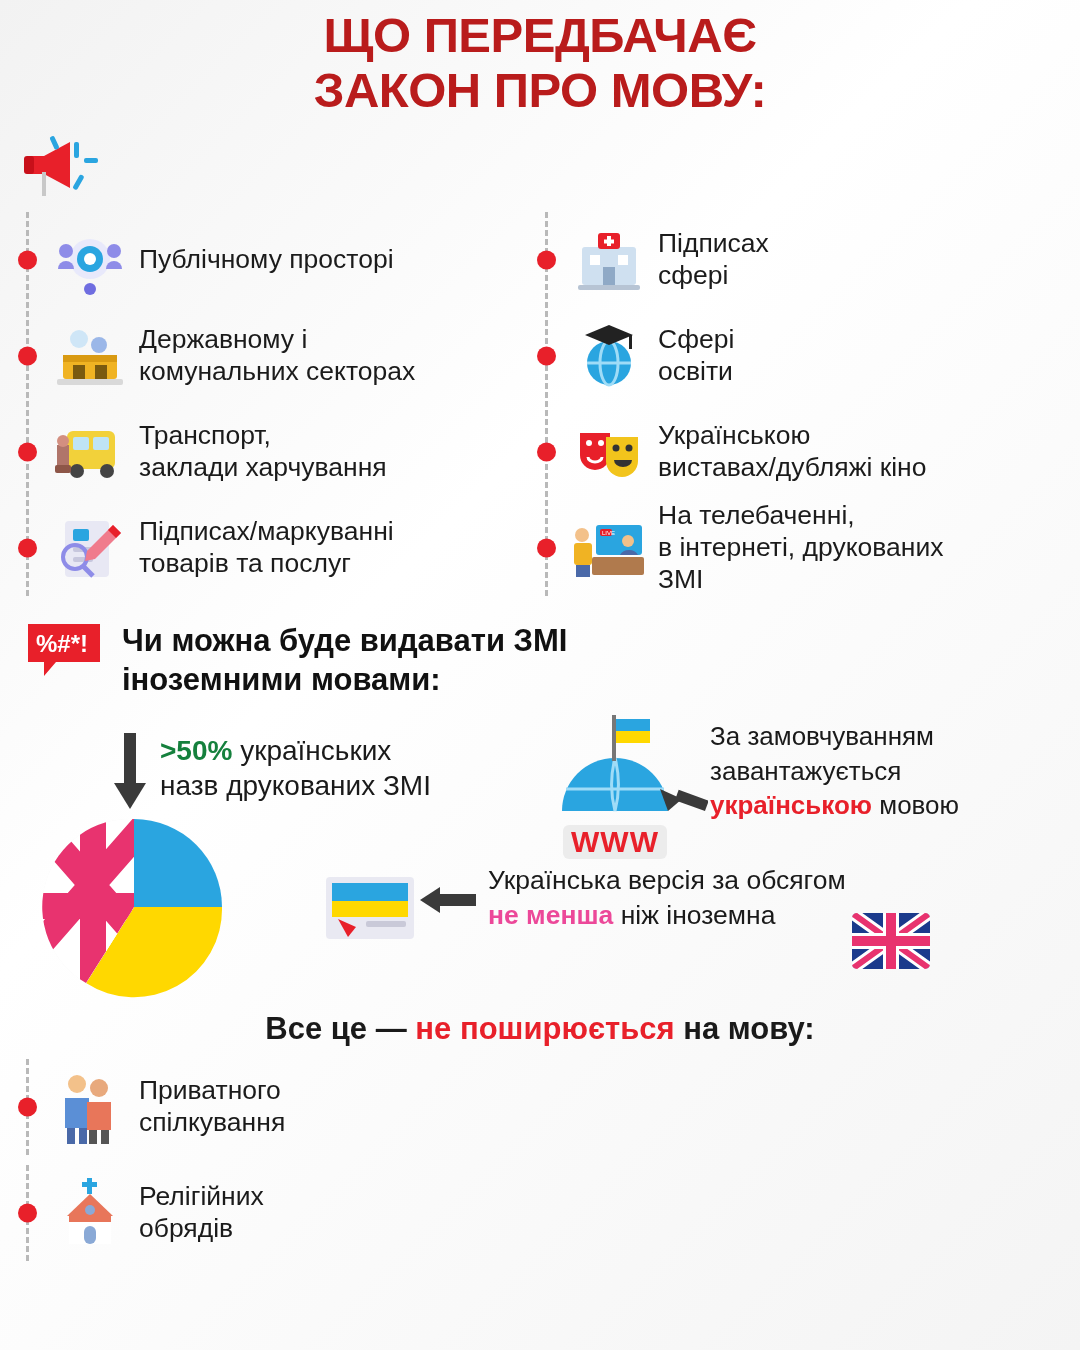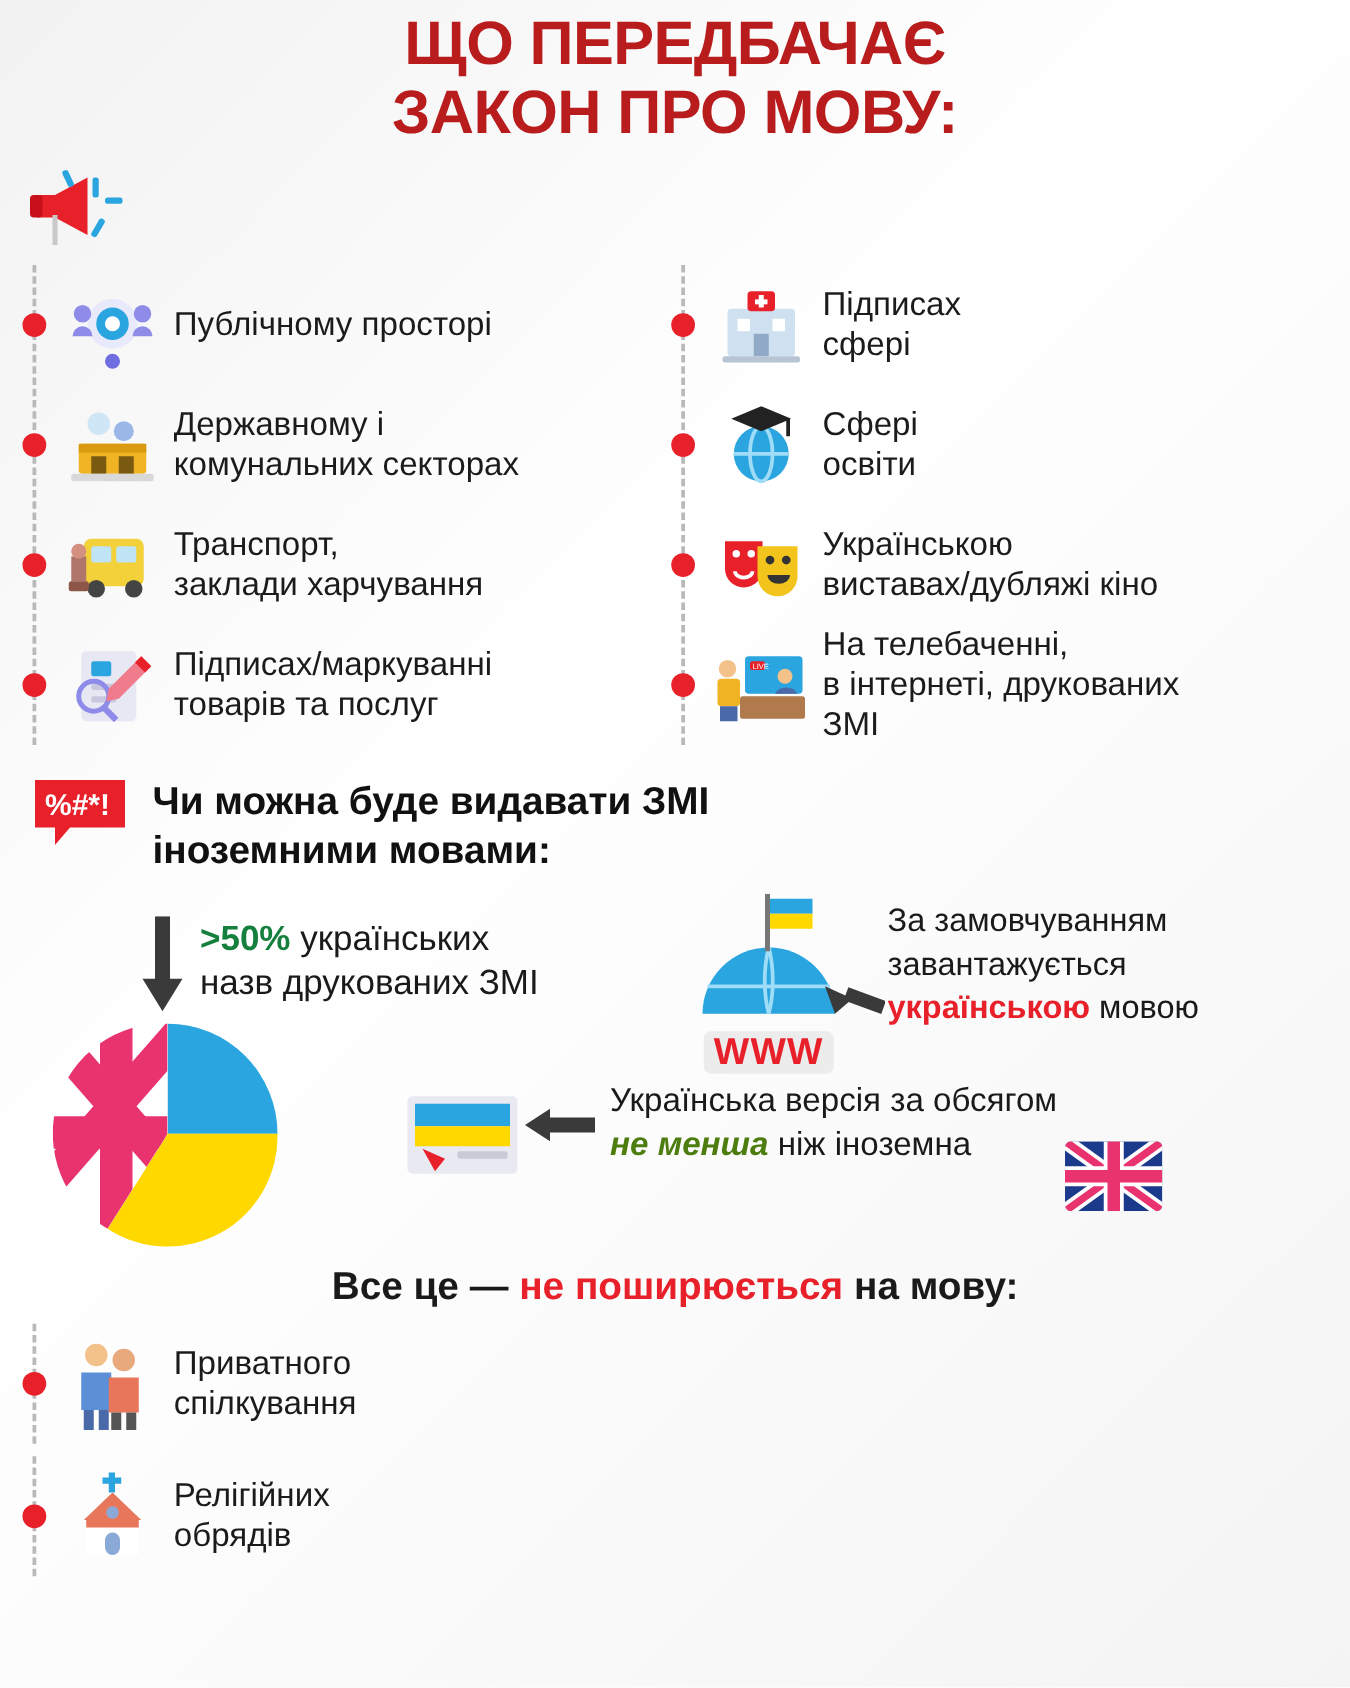--- a/index.html
+++ b/index.html
@@ -171,21 +171,21 @@
   }
   .vol-text {
     position: absolute;
     left: 476px;
     top: 158px;
     width: 470px;
     font-size: 26.5px;
     line-height: 1.3;
     margin-left: 12px;
   }
-  .vol-text .red { color: #4d7c0f; font-weight: bold; font-style: italic; }
+  .vol-text .red { color: #ec4899; font-weight: bold; }
   .uk-flag-small {
     position: absolute;
     left: 852px;
     top: 208px;
     width: 78px;
     height: 56px;
     border-radius: 5px;
     overflow: hidden;
   }
 

